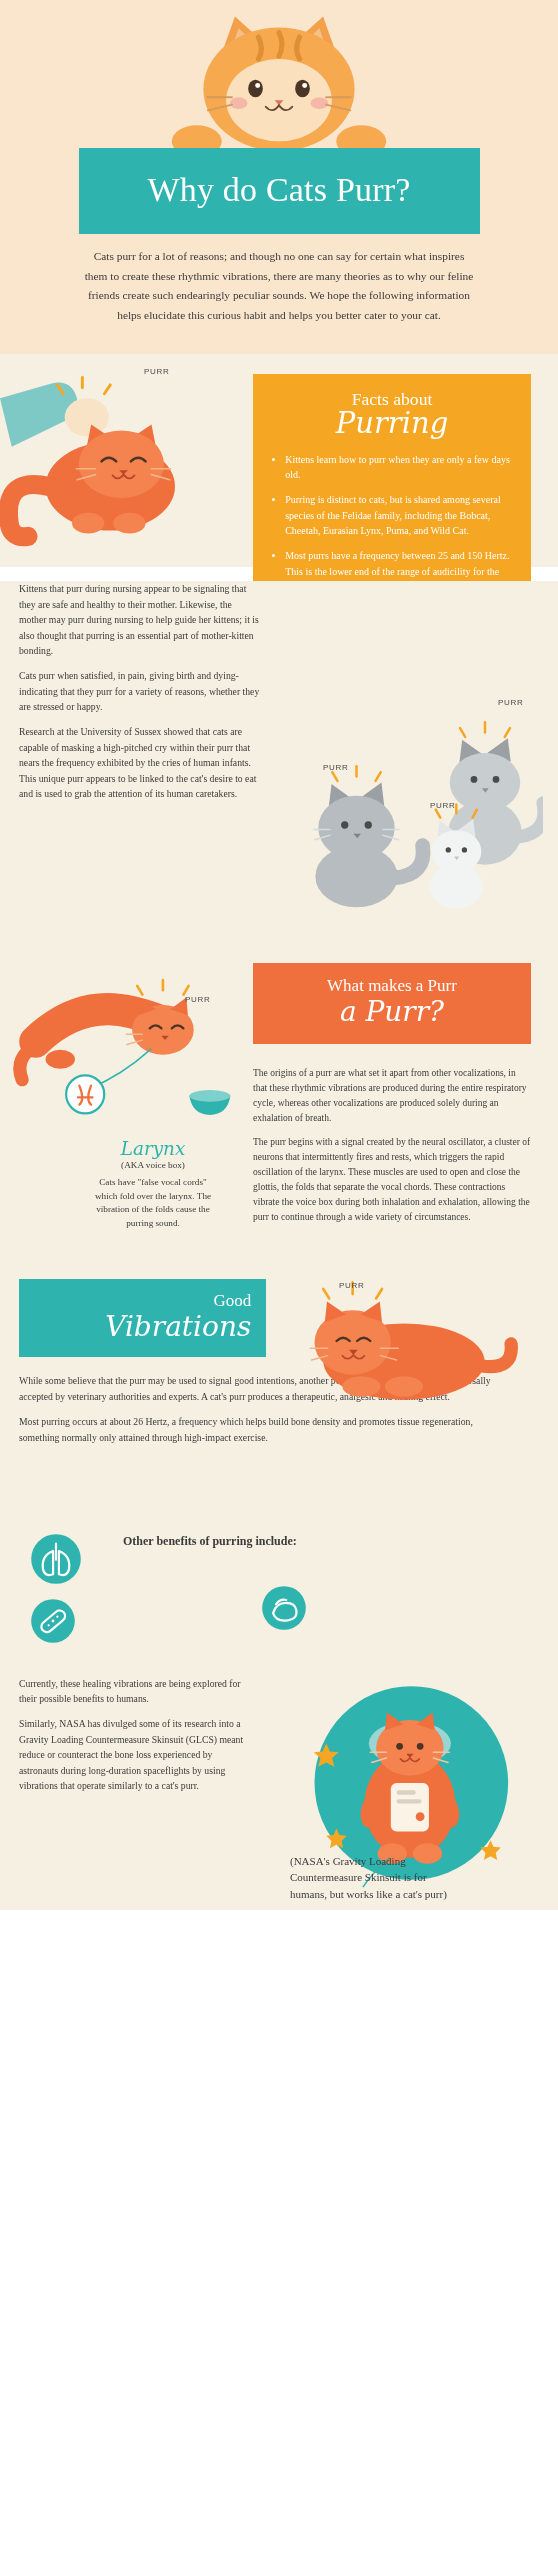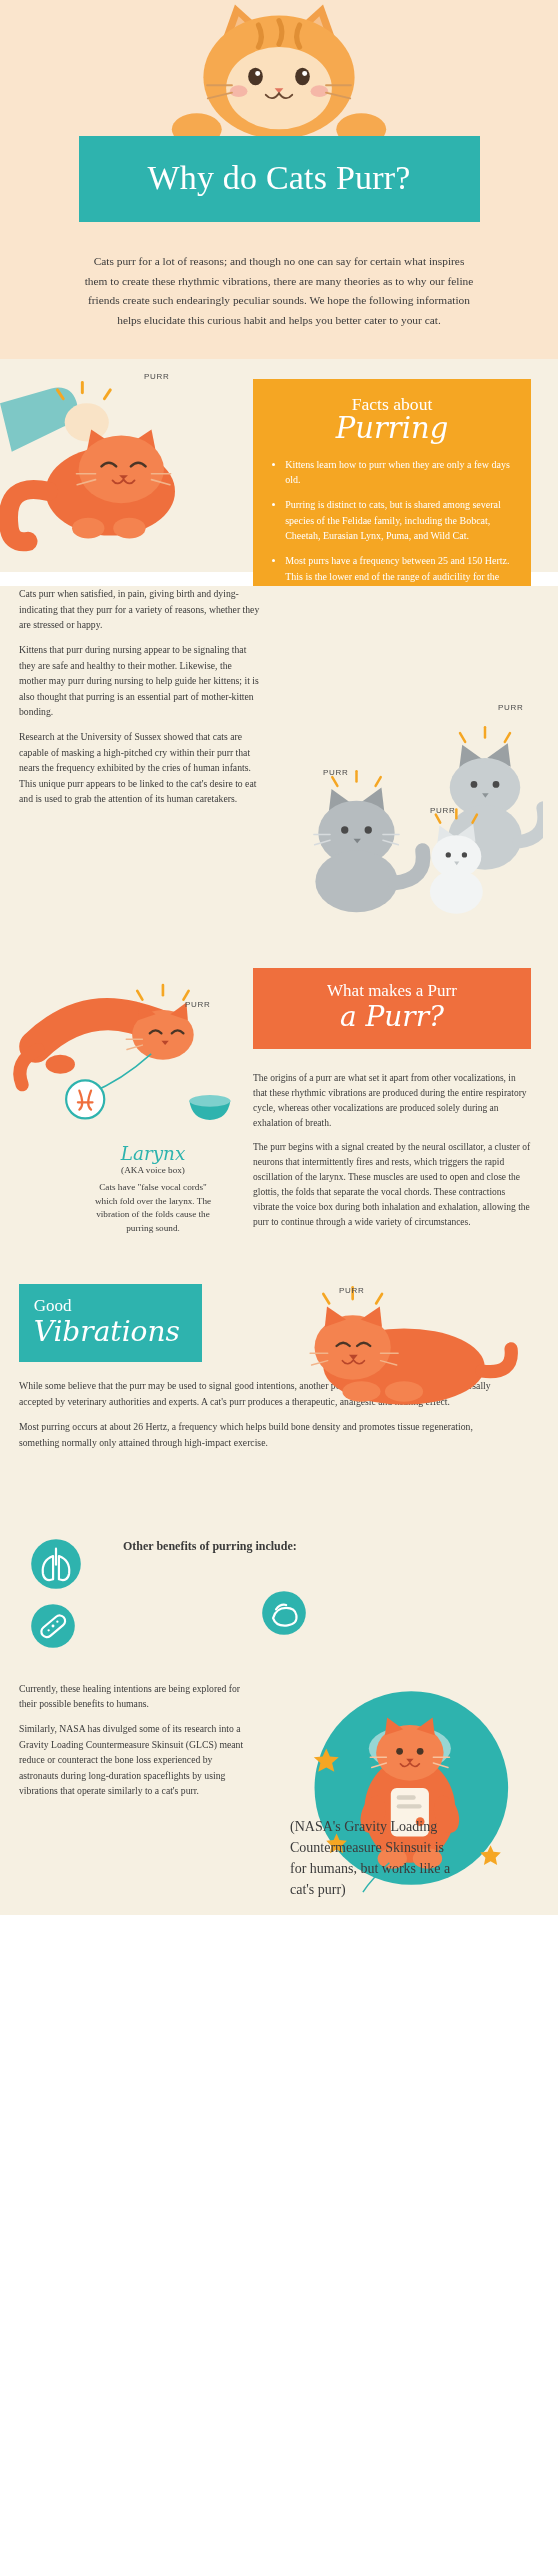--- a/index.html
+++ b/index.html
@@ -6,21 +6,21 @@
   body {
     width: 558px;
     font-family: "Liberation Serif", serif;
     background: #ffffff;
   }
   .page { width: 558px; position: relative; overflow: hidden; }
 
   
   .sec-hero {
     background: #fae5cd;
-    padding: 0 0 28px 0;
+    padding: 12px 0 28px 0;
     position: relative;
   }
   .hero-cat-wrap {
     height: 136px;
     position: relative;
   }
   .hero-title-box {
     width: 401px;
     margin: 0 auto;
     background: #2eb3ae;
@@ -31,21 +31,21 @@
     z-index: 5;
   }
   .hero-title {
     font-size: 34px;
     line-height: 1.15;
     font-weight: normal;
     letter-spacing: 0.2px;
   }
   .hero-para {
     width: 389px;
-    margin: 30px auto 0 auto;
+    margin: 13px auto 0 auto;
     font-size: 11.4px;
     line-height: 1.72;
     color: #3b3b3b;
     text-align: center;
   }
 
   
   .sec-facts {
     background: #f6f0e2;
     position: relative;
@@ -167,26 +167,26 @@
   }
 
   
   .sec-vibes {
     background: #f6f0e2;
     position: relative;
     padding: 0 0 26.4px 0;
     min-height: 242px;
   }
   .vibes-box {
-    width: 183px;
+    width: 247px;
     margin-left: 19px;
     background: #2eb3ae;
     color: #ffffff;
     padding: 11.7px 14.7px 14.7px 14.7px;
-    text-align: left;
+    text-align: right;
   }
   .vibes-h-small { font-size: 17px; }
   .vibes-h-script {
     font-size: 28px;
     font-family: "DejaVu Serif", serif;
     font-style: italic;
     line-height: 1.12;
   }
   .vibes-body {
     width: 485px;
@@ -231,23 +231,23 @@
     width: 228px;
     margin-left: 19px;
     font-size: 9.7px;
     line-height: 1.6;
     color: #3b3b3b;
   }
   .nasa-col p { margin-bottom: 9.5px; }
   .nasa-caption {
     position: absolute;
     left: 290px;
-    bottom: 15px;
+    bottom: 8px;
     width: 169px;
-    font-size: 14px;
+    font-size: 11px;
     line-height: 1.5;
     color: #3b3b3b;
   }
 
   
   .purr-label {
     position: absolute;
     font-size: 8px;
     letter-spacing: 0.7px;
     color: #4a4a4a;
@@ -345,22 +345,22 @@
       <ul class="facts-list">
         <li>Kittens learn how to purr when they are only a few days old.</li>
         <li>Purring is distinct to cats, but is shared among several species of the Felidae family, including the Bobcat, Cheetah, Eurasian Lynx, Puma, and Wild Cat.</li>
         <li>Most purrs have a frequency between 25 and 150 Hertz. This is the lower end of the range of audicility for the human ear which is from 20 Hz to 20,000 Hz.</li>
       </ul>
     </div>
   </section>
 
   <section class="sec-catpurr">
     <div class="body-col">
+      <p>Kittens that purr during nursing appear to be signaling that they are safe and healthy to their mother. Likewise, the mother may purr during nursing to help guide her kittens; it is also thought that purring is an essential part of mother-kitten bonding.</p>
       <p>Cats purr when satisfied, in pain, giving birth and dying-indicating that they purr for a variety of reasons, whether they are stressed or happy.</p>
-      <p>Kittens that purr during nursing appear to be signaling that they are safe and healthy to their mother. Likewise, the mother may purr during nursing to help guide her kittens; it is also thought that purring is an essential part of mother-kitten bonding.</p>
       <p>Research at the University of Sussex showed that cats are capable of masking a high-pitched cry within their purr that nears the frequency exhibited by the cries of human infants. This unique purr appears to be linked to the cat's desire to eat and is used to grab the attention of its human caretakers.</p>
     </div>
 
     <div class="abs" style="left:286px; top:103px;">
       <svg width="257" height="235" viewBox="0 0 350 320">
 
         <path d="M58 170 l4 -34 l30 22 z" fill="#9aa0a3"></path>
         <path d="M134 168 l-4 -34 l-30 22 z" fill="#9aa0a3"></path>
         <ellipse cx="96" cy="196" rx="52" ry="44" fill="#b6bcbf"></ellipse>
         <ellipse cx="96" cy="262" rx="56" ry="42" fill="#b6bcbf"></ellipse>
@@ -520,21 +520,21 @@
         <path d="M18 40 q4 -14 18 -14 q12 0 14 10 q2 12 -12 14 q-16 2 -20 -10 z" fill="none" stroke="#fff" stroke-width="3" stroke-linejoin="round"></path>
         <path d="M22 28 q6 -8 14 -6" stroke="#fff" stroke-width="3" fill="none" stroke-linecap="round"></path>
       </svg>
     </div>
 
     <div class="benefits-head">Other benefits of purring include:</div>
   </section>
 
   <section class="sec-nasa">
     <div class="nasa-col">
-      <p>Currently, these healing intentions are being explored for their possible benefits to humans.</p>
+      <p>Currently, these healing vibrations are being explored for their possible benefits to humans.</p>
       <p>Similarly, NASA has divulged some of its research into a Gravity Loading Countermeasure Skinsuit (GLCS) meant reduce or counteract the bone loss experienced by astronauts during long-duration spaceflights by using vibrations that operate similarly to a cat's purr.</p>
     </div>
 
     <div class="abs" style="left:294px; top:4.4px;">
       <svg width="242" height="220" viewBox="0 0 330 300">
 
         <circle cx="160" cy="150" r="132" fill="#2eb3ae"></circle>
 
         <g fill="#f5a623">
           <path d="M44 96 l5 11 l12 1 l-9 8 l3 12 l-11 -6 l-11 6 l3 -12 l-9 -8 l12 -1 z"></path>

